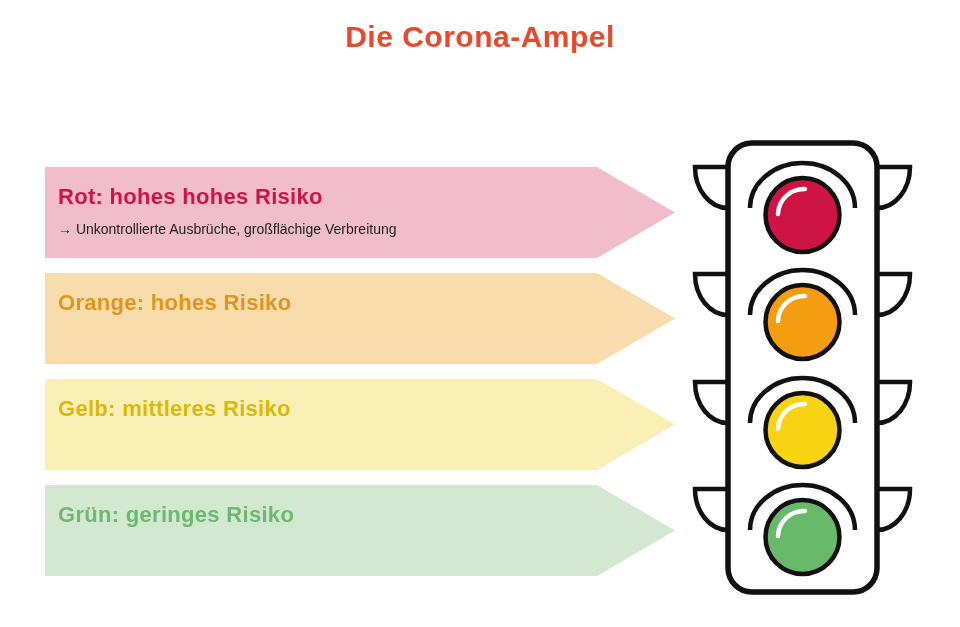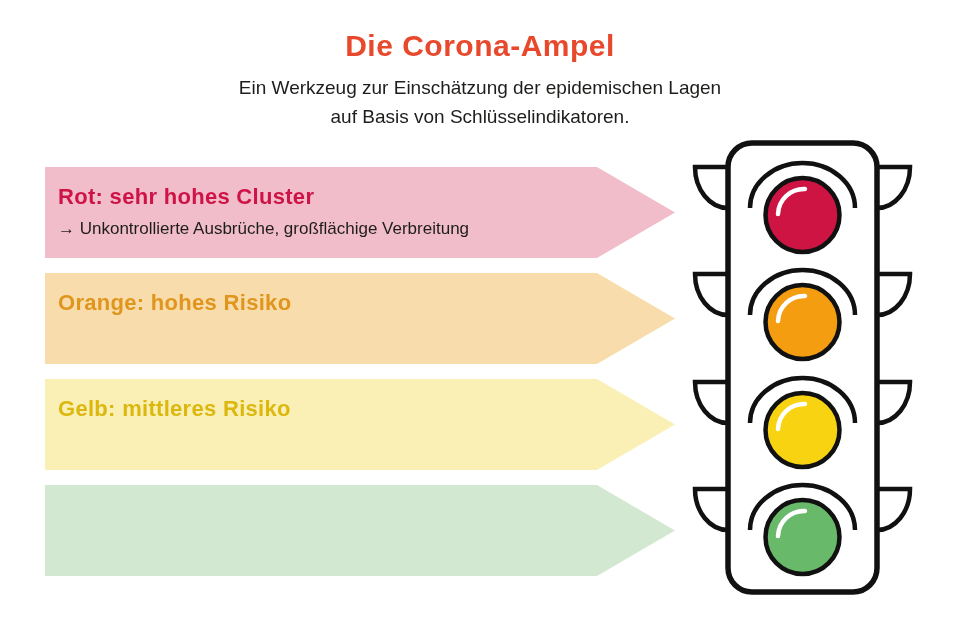--- a/index.html
+++ b/index.html
@@ -9,21 +9,21 @@
     font-family: "Liberation Sans", sans-serif;
     position: relative;
     overflow: hidden;
     color: #1d1d1b;
   }
 
   
   .header { position: absolute; top: 0; left: 0; width: 960px; text-align: center; }
   .title {
     margin: 0;
-    padding-top: 29px;
+    padding-top: 20px;
     font-size: 30px;
     font-weight: 700;
     letter-spacing: 0.5px;
   }
   .subtitle {
     margin: 10px 0 0 0;
     font-size: 19px;
     font-weight: 400;
     line-height: 29px;
     color: #1d1d1b;
@@ -45,59 +45,56 @@
   .banner-4 { top: 485px; }
 
   .banner-heading {
     font-size: 22px;
     font-weight: 700;
     line-height: 25px;
     letter-spacing: 0.3px;
   }
   .banner-text {
     margin-top: 9px;
-    font-size: 17px;
+    font-size: 14px;
     line-height: 22px;
     color: #1d1d1b;
   }
 
   
   .traffic-light {
     position: absolute;
     left: 650px;
     top: 130px;
     width: 280px;
     height: 480px;
   }
 </style>
 </head>
 <body>
 
 <div class="header">
   <h1 class="title" style="color: rgb(232, 73, 44);">Die Corona-Ampel</h1>
-  <p class="subtitle">
-    <span>Ein Werkzeug zur Einschätzung der epidemischen Lagen</span><br>
-    <span>auf Basis von Schlüsselindikatoren.</span>
-  </p>
 </div>
 
 <div class="banner banner-1" style="background-color: rgb(242, 189, 202);">
-  <div class="banner-heading" style="color: rgb(206, 20, 70);">Rot: sehr hohes Cluster</div>
+  <div class="banner-heading" style="color: rgb(206, 20, 70);">Rot: hohes hohes Risiko</div>
   <div class="banner-text">→ Unkontrollierte Ausbrüche, großflächige Verbreitung</div>
 </div>
 
 <div class="banner banner-2" style="background-color: rgb(248, 220, 171);">
   <div class="banner-heading" style="color: rgb(224, 149, 29);">Orange: hohes Risiko</div>
 </div>
 
 <div class="banner banner-3" style="background-color: rgb(250, 240, 181);">
   <div class="banner-heading" style="color: rgb(220, 183, 14);">Gelb: mittleres Risiko</div>
 </div>
 
 <div class="banner banner-4" style="background-color: rgb(211, 232, 209);">
+  <div class="banner-heading" style="color: rgb(109, 185, 111);">Grün: geringes Risiko</div>
 </div>
 
 <svg class="traffic-light" viewBox="0 0 280 480">
 
   <g stroke="#111" stroke-width="4.5" fill="none">
     <path d="M 80 37 H 45 A 33 41 0 0 0 78 78"></path>
     <path d="M 225 37 H 260 A 33 41 0 0 1 227 78"></path>
     <path d="M 80 144 H 45 A 33 41 0 0 0 78 185"></path>
     <path d="M 225 144 H 260 A 33 41 0 0 1 227 185"></path>
     <path d="M 80 252 H 45 A 33 41 0 0 0 78 293"></path>

